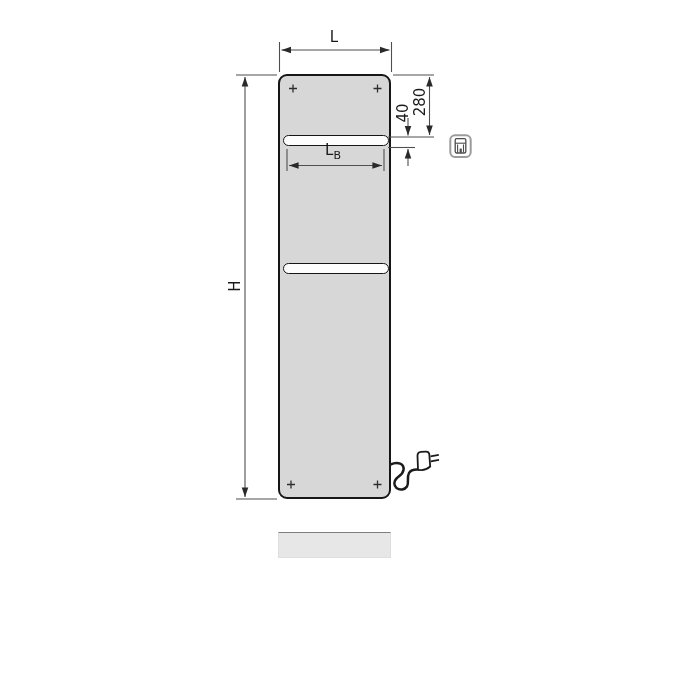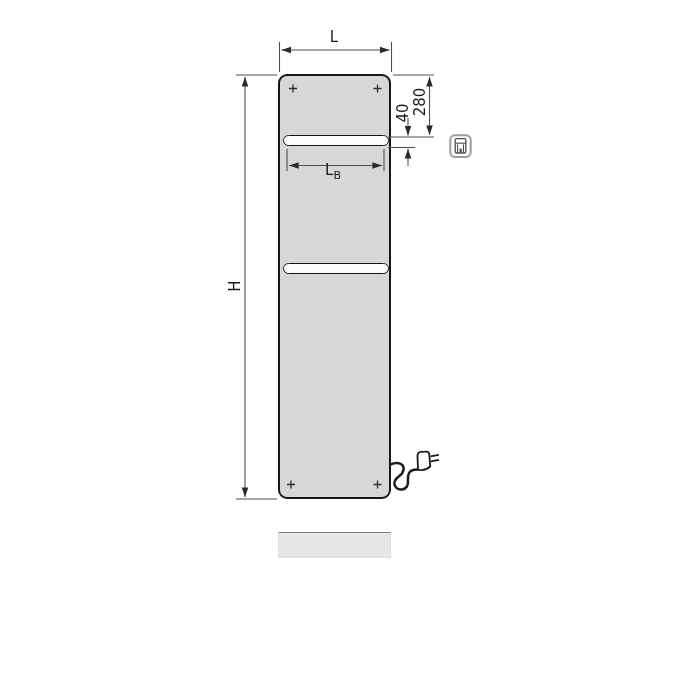--- a/index.html
+++ b/index.html
@@ -31,21 +31,21 @@
   
   .dim-label{
     position:absolute;z-index:6;font-size:15px;line-height:16px;
     text-align:center;white-space:nowrap;color:#1a1a1a;
   }
   .dim-label.rot{transform:rotate(-90deg);}
   .lbl-L{left:322px;top:29px;width:24px;}
   .lbl-H{left:224px;top:277px;width:24px;height:18px;}
   .lbl-280{left:402px;top:94px;width:36px;height:16px;}
   .lbl-40{left:390px;top:105px;width:26px;height:16px;}
-  .lbl-LB{left:308px;top:162px;width:50px;}
+  .lbl-LB{left:308px;top:142px;width:50px;}
   .lbl-LB sub{font-size:11px;}
   
   .ctl-icon{position:absolute;left:449px;top:134px;z-index:3;}
 </style>
 </head>
 <body>
 
 <div class="stage">
 
   <div class="panel"></div>

